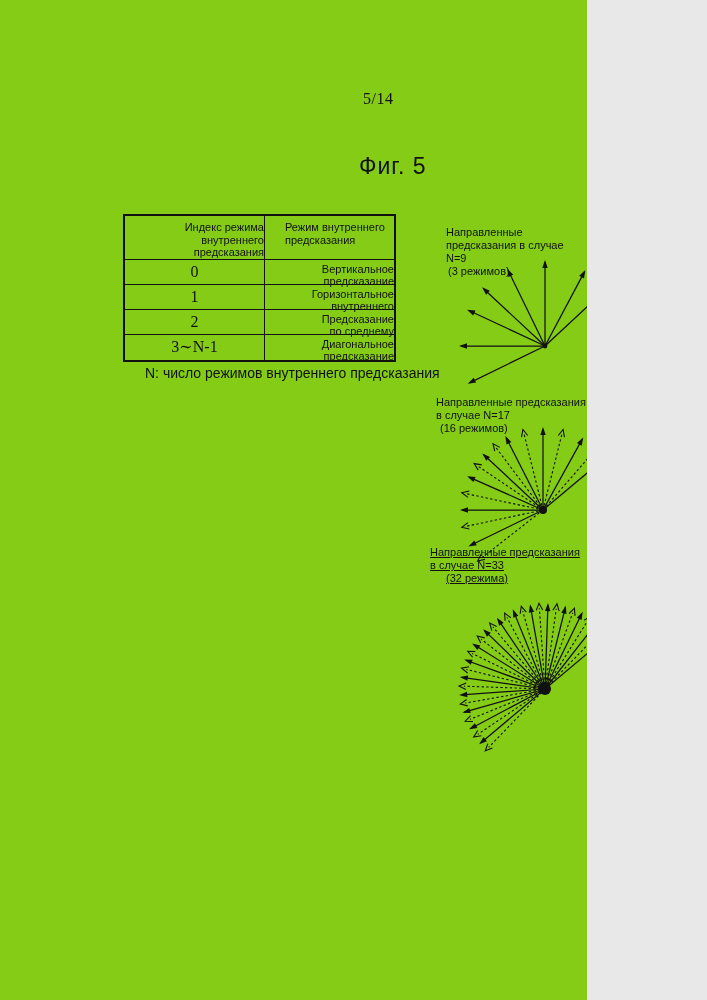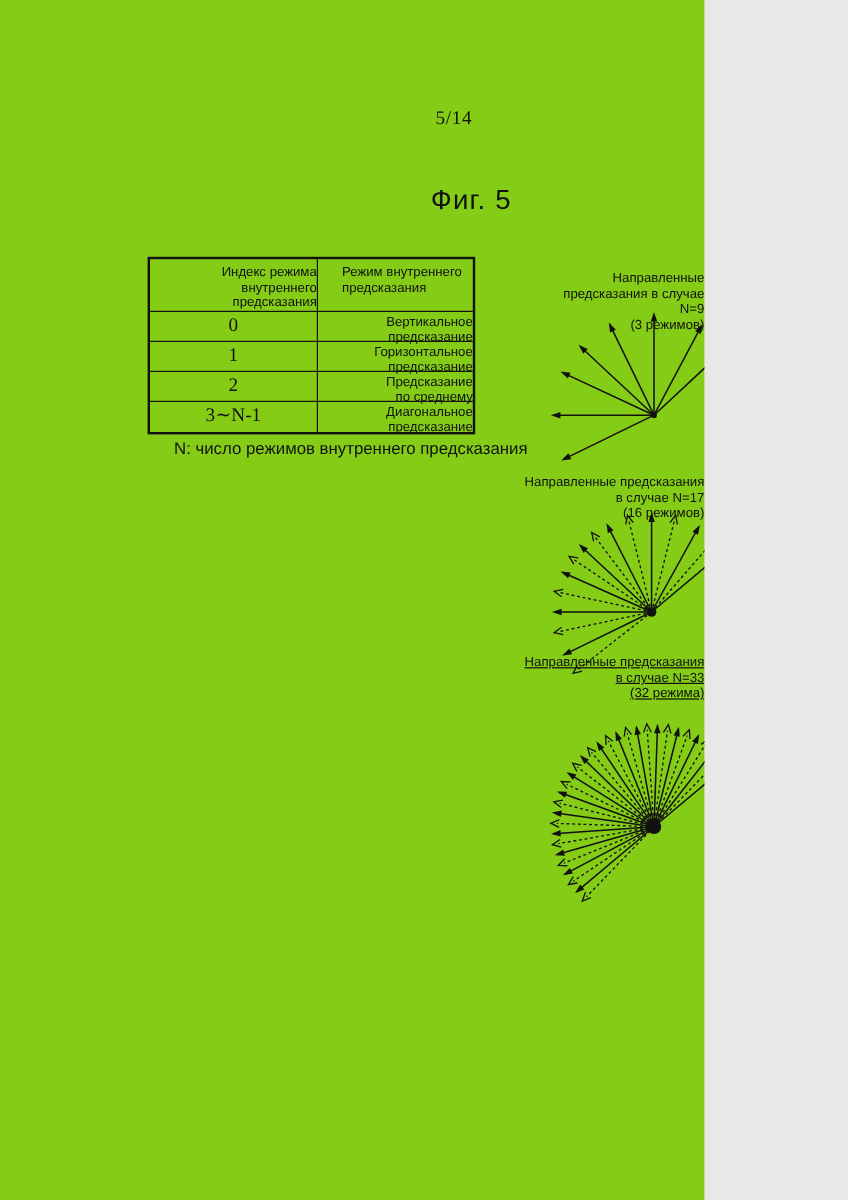--- a/index.html
+++ b/index.html
@@ -36,21 +36,21 @@
   .idx{
     font-family:"Liberation Serif","DejaVu Serif","DejaVu Sans",serif;
     font-size:16px;text-align:center;line-height:23px;
   }
   .mode{text-align:right;padding-top:3px;line-height:12px;}
   .tbl-note{
     position:absolute;left:145px;top:365px;
     font-size:14px;
   }
   
-  .cap{position:absolute;font-size:11px;line-height:13px;text-align:right;}
+  .cap{position:absolute;font-size:11px;line-height:13px;}
   .cap .l2{display:block;}
   .cap1{left:446px;top:226px;}
   .cap1 .l2{margin-left:2px;}
   .cap2{left:436px;top:396px;}
   .cap2 .l2{margin-left:4px;}
   .cap3{left:430px;top:546px;text-decoration:underline;}
   .cap3 .l2{margin-left:16px;}
   .fans-svg{position:absolute;left:0;top:0;pointer-events:none;}
 </style>
 </head>
@@ -68,21 +68,21 @@
 предсказания</div>
     <div class="cell head c2 bl">Режим внутреннего
 предсказания</div>
 
     <div class="cell idx bt">0</div>
     <div class="cell mode bt bl">Вертикальное
 предсказание</div>
 
     <div class="cell idx bt">1</div>
     <div class="cell mode bt bl">Горизонтальное
-предсказание</div>
+внутреннего</div>
 
     <div class="cell idx bt">2</div>
     <div class="cell mode bt bl">Предсказание
 по среднему</div>
 
     <div class="cell idx bt">3∼N-1</div>
     <div class="cell mode bt bl">Диагональное
 предсказание</div>
   </div>
 

